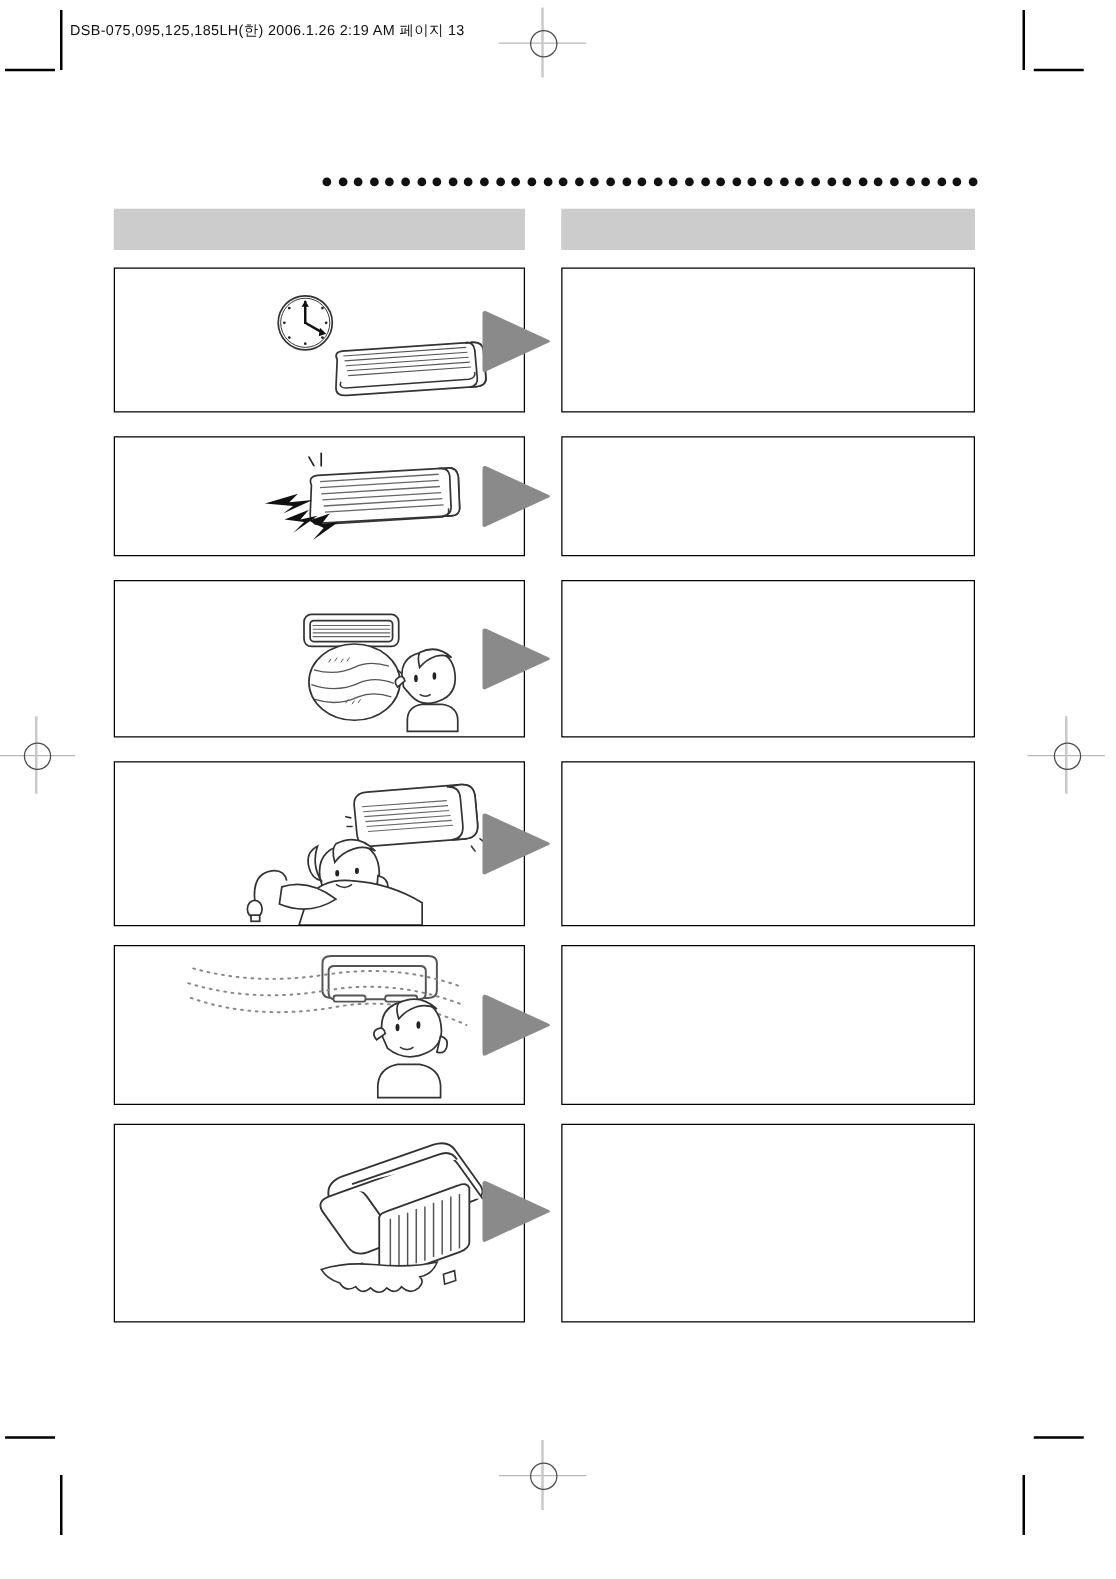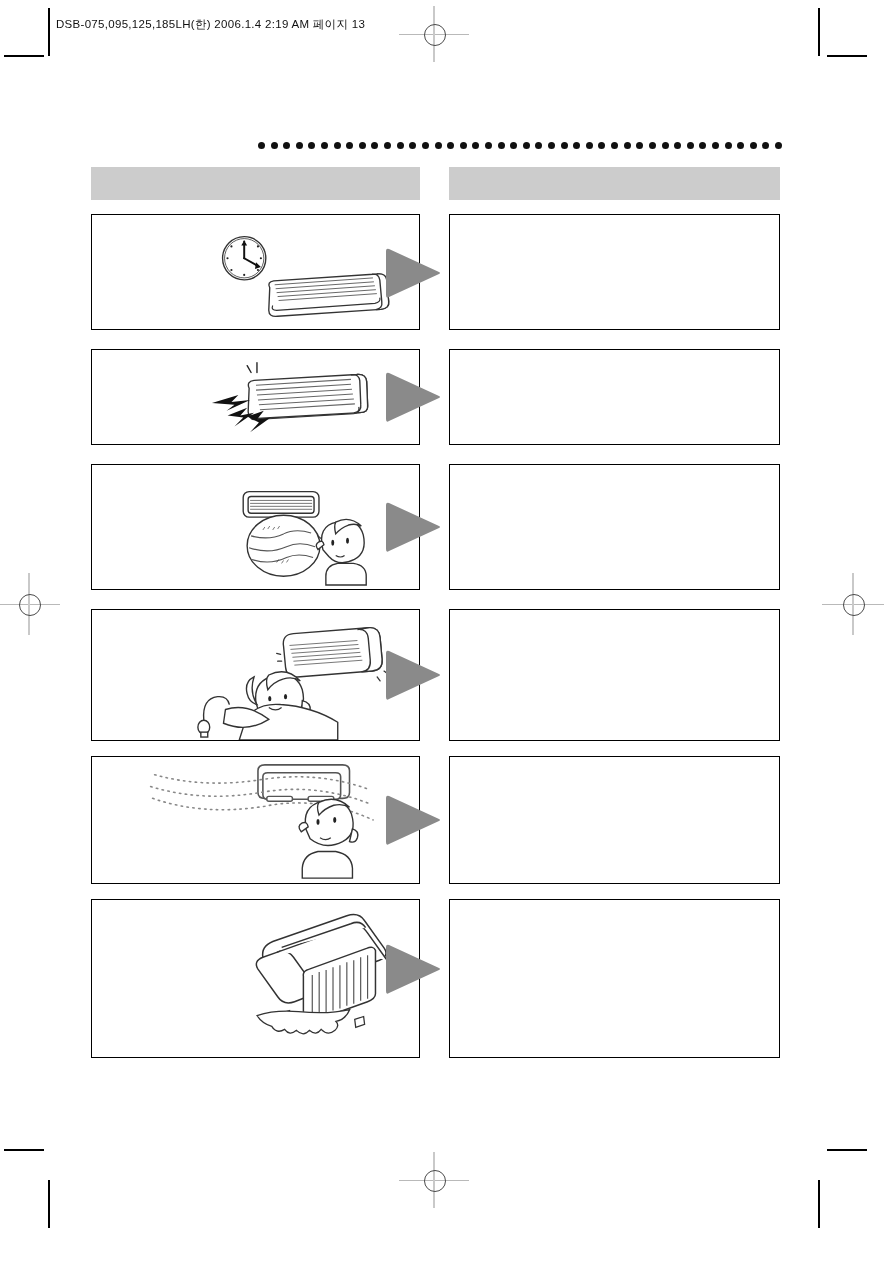--- a/index.html
+++ b/index.html
@@ -70,21 +70,21 @@
   <span class="rm-h"></span>
   <span class="rm-v"></span>
   <span class="rm-c"></span>
 </div>
 <div class="regmark" style="left:822px;top:573px;width:62px;height:62px;">
   <span class="rm-h"></span>
   <span class="rm-v"></span>
   <span class="rm-c"></span>
 </div>
 
-<div class="slug">DSB-075,095,125,185LH(한)  2006.1.4 2:19 AM  페이지 13</div>
+<div class="slug">DSB-075,095,125,185LH(한)  2006.1.26 2:19 AM  페이지 13</div>
 
 <div class="dotrule" id="dotrule" style="left:258px;top:142px;width:524px;height:7px;">
     <i style="background: rgb(17, 17, 17);"></i>
     <i style="background: rgb(17, 17, 17);"></i>
     <i style="background: rgb(17, 17, 17);"></i>
     <i style="background: rgb(17, 17, 17);"></i>
     <i style="background: rgb(17, 17, 17);"></i>
     <i style="background: rgb(17, 17, 17);"></i>
     <i style="background: rgb(17, 17, 17);"></i>
     <i style="background: rgb(17, 17, 17);"></i>

